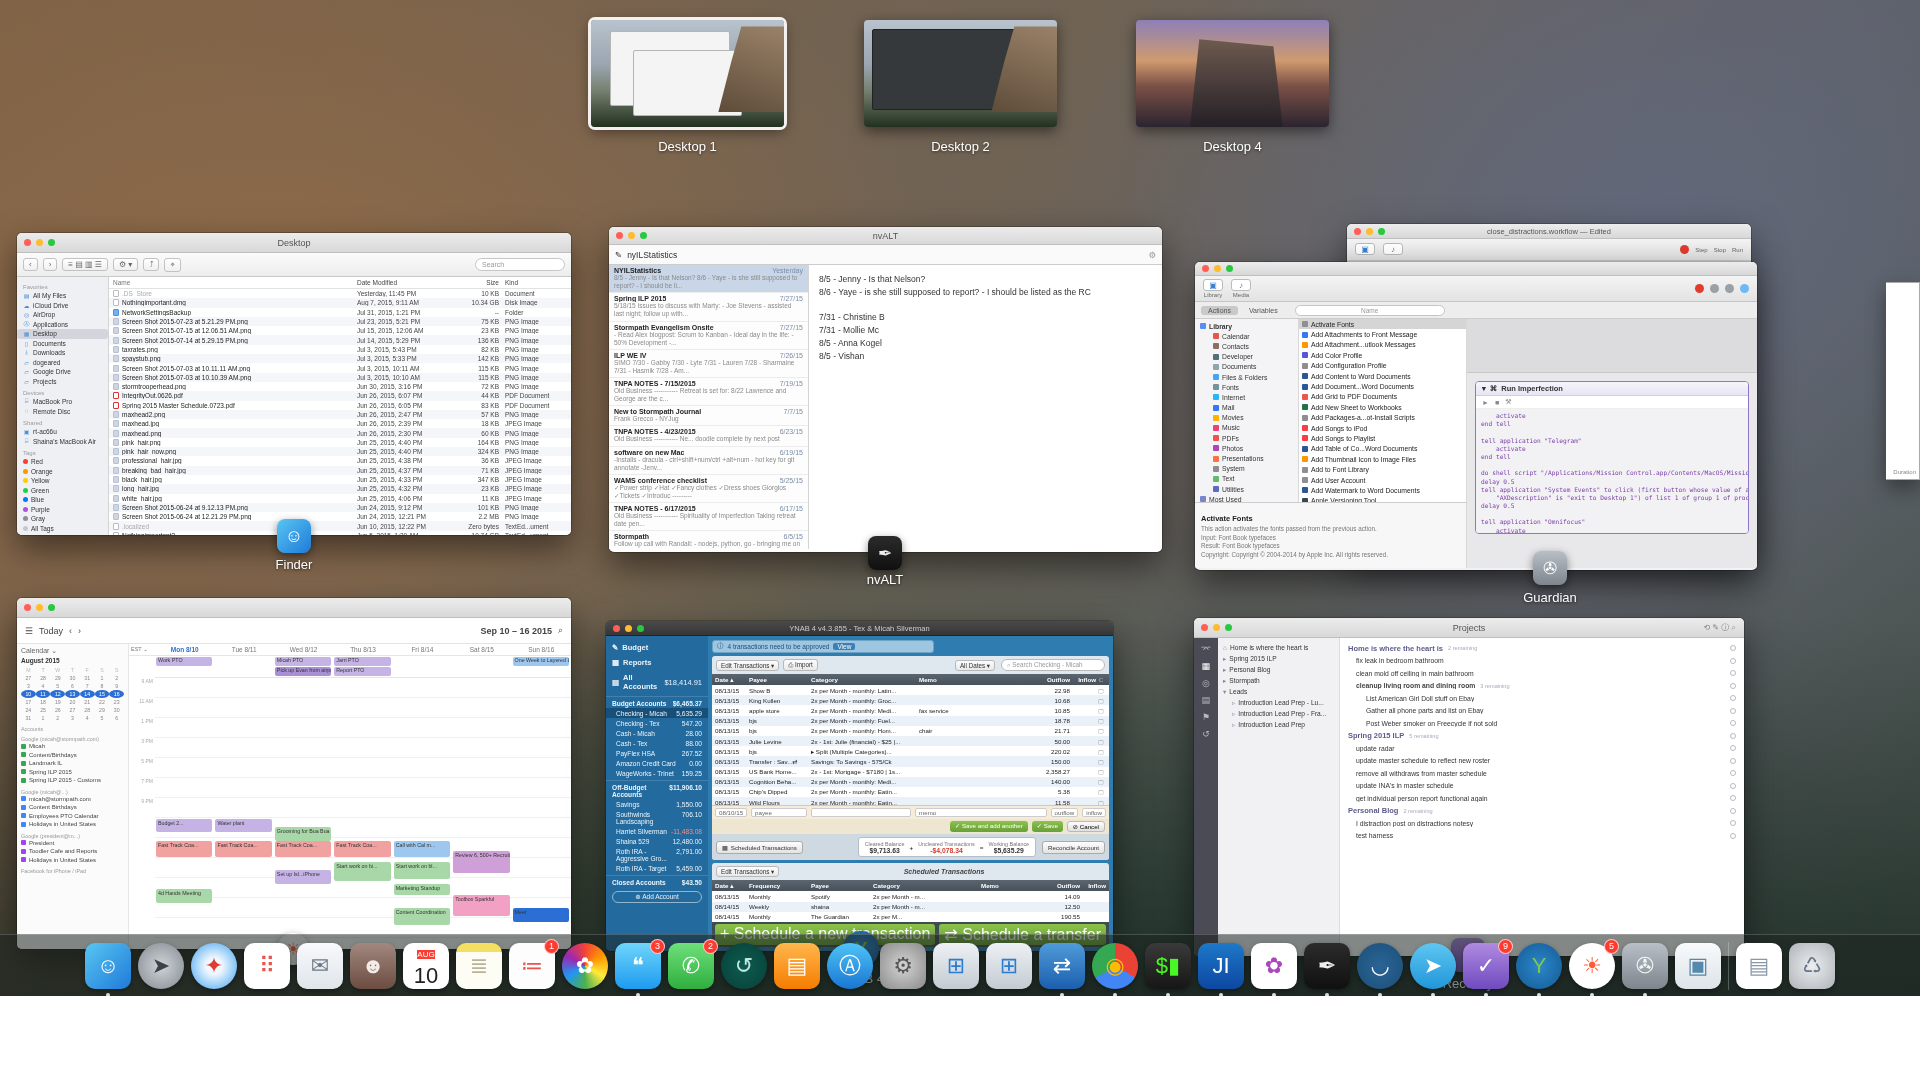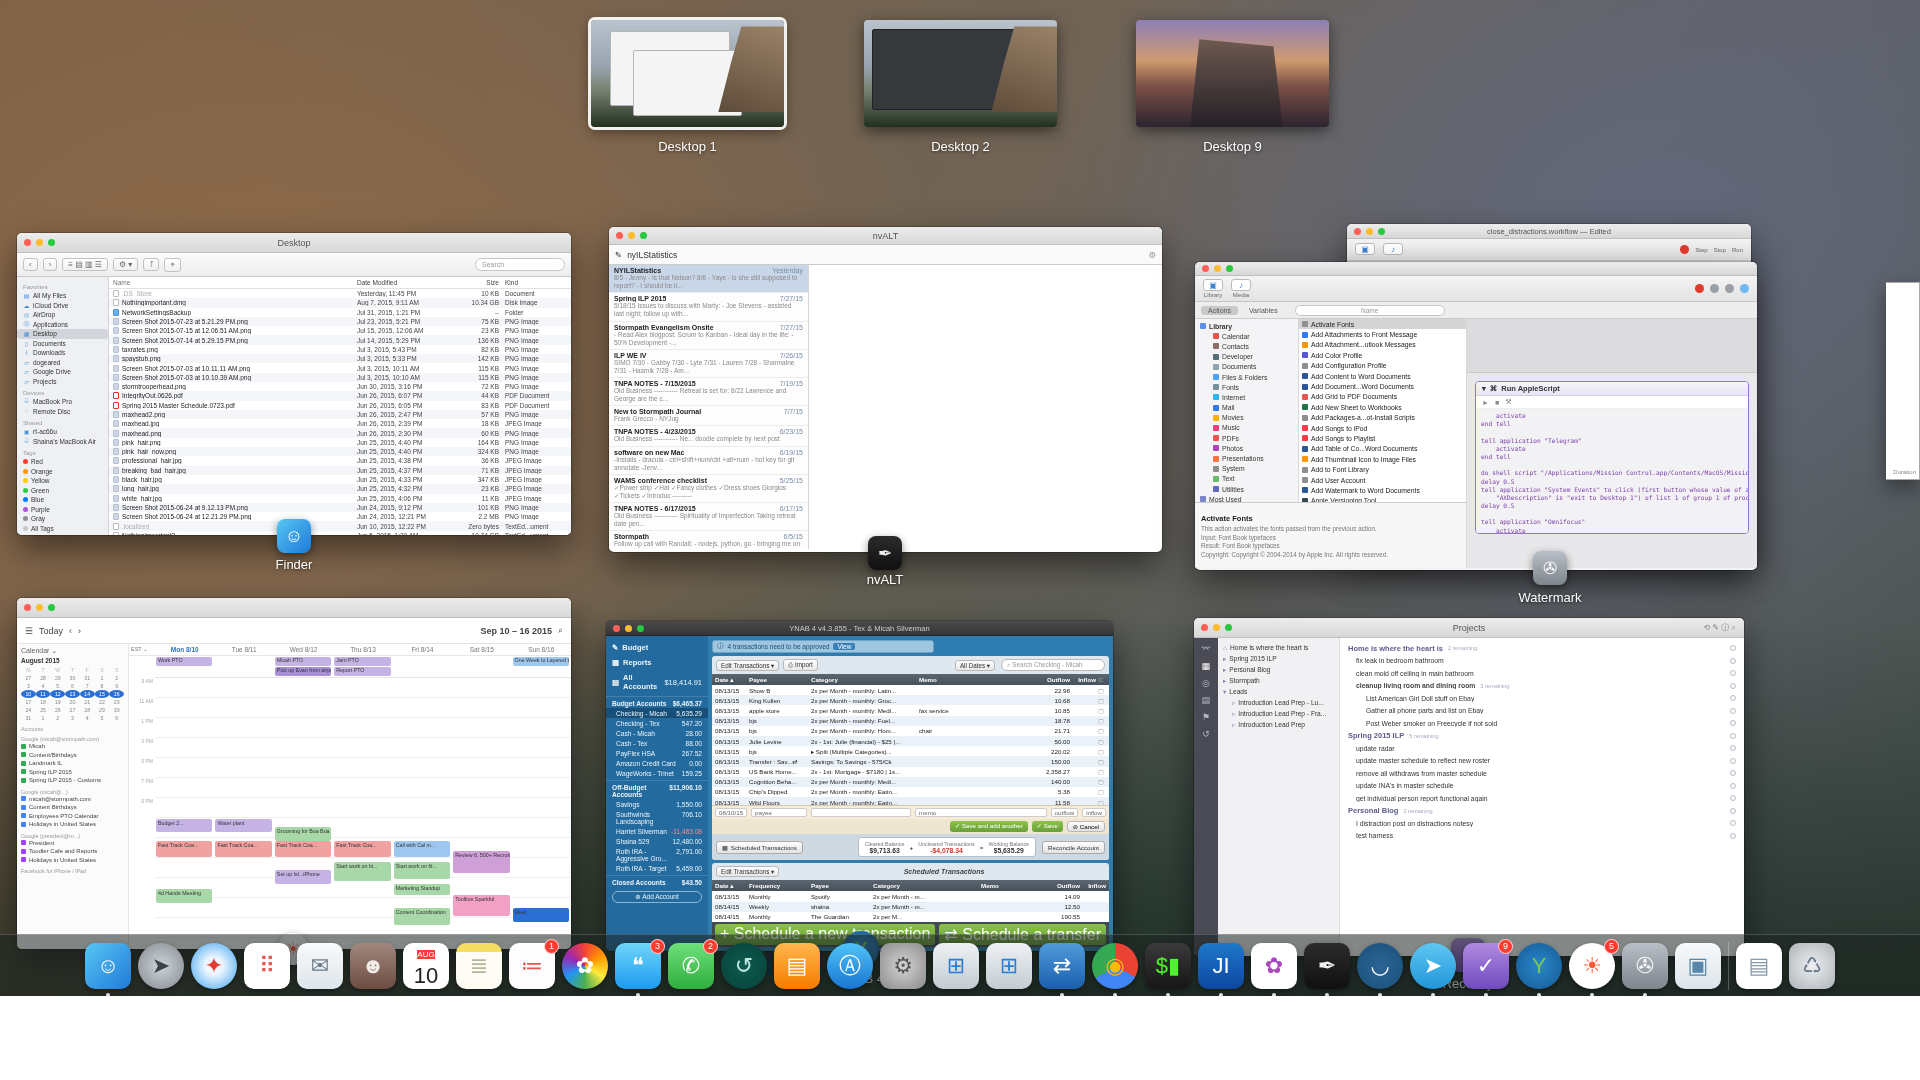--- a/index.html
+++ b/index.html
@@ -263,21 +263,21 @@
   <div class="space" style="left:864px;top:20px;" data-active="false">
     <div class="wp-elcap">
       <div class="mini-term" style="left:4%;top:8%;width:84%;height:76%;"></div>
     </div>
   </div>
   <div class="space-label" style="left:864px;top:139px;">Desktop 2</div>
 
   <div class="space" style="left:1136px;top:20px;" data-active="false">
     <div class="wp-dawn"></div>
   </div>
-  <div class="space-label" style="left:1136px;top:139px;">Desktop 9</div>
+  <div class="space-label" style="left:1136px;top:139px;">Desktop 4</div>
 
   <div class="win" id="finder" style="left:17px;top:233px;width:554px;height:302px;">
     <div class="titlebar">
       <div class="lights">
           <span class="light l-r"></span>
           <span class="light l-y"></span>
           <span class="light l-g"></span>
         </div>
       <div class="win-title">Desktop</div>
     </div>
@@ -744,20 +744,27 @@
           <div class="nv-prev">Old Business -----------  Spirituality of Imperfection   Taking retreat date pen...</div>
         </div>
           <div class="nv-note" data-sel="false">
           <div class="nv-t">
               <span class="nv-title">Stormpath</span>
               <span class="nv-date">6/5/15</span>
             </div>
           <div class="nv-prev">Follow up call with Randall: - nodejs, python, go - bringing me on for Java evangelism -...</div>
         </div>
         </div>
+      <div class="nv-editor">8/5 - Jenny - Is that Nelson?
+8/6 - Yaye - is she still supposed to report? - I should be listed as the RC
+
+7/31 - Christine B
+7/31 - Mollie Mc
+8/5 - Anna Kogel
+8/5 - Vishan</div>
     </div>
   </div>
   <div class="app-badge" style="left:868px;top:536px;width:34px;height:34px;border-radius:8px;background:linear-gradient(#2b2b2b,#101010);color:#eee;font-size:17px;">✒</div>
   <div class="group-label" style="left:835px;top:572px;width:100px;">nvALT</div>
 
   <div class="win" style="left:1347px;top:224px;width:404px;height:330px;background:#ececec;">
     <div class="titlebar" style="height:15px;">
       <div class="lights">
           <span class="light l-r"></span>
           <span class="light l-y"></span>
@@ -994,21 +1001,21 @@
             <span class="chip" style="background: rgb(142, 142, 147);"></span>
             <span>Apply SQL</span>
           </div>
         </div>
       <div class="auto-flow">
         <div class="flow-top"></div>
         <div class="as-block">
           <div class="as-head">
               <span>▾</span>
               <span>⌘</span>
-              <span>Run AppleScript</span>
+              <span>Run Imperfection</span>
             </div>
           <div class="as-mini">
               <span>►</span>
               <span>■</span>
               <span>⚒</span>
             </div>
           <div class="as-code">    activate
 end tell
 
 tell application "Telegram"
@@ -1043,21 +1050,21 @@
         <div>Input: Font Book typefaces</div>
         <div>Result: Font Book typefaces</div>
         <div>Copyright: Copyright © 2004-2014 by Apple Inc. All rights reserved.</div>
       </div>
     </div>
   </div>
   <div class="small-edge-win" style="left:1886px;top:282px;width:34px;height:198px;">
       <div style="position:absolute;bottom:4px;right:3px;">Duration</div>
     </div>
   <div class="app-badge" style="left:1533px;top:551px;width:34px;height:34px;border-radius:8px;background:linear-gradient(#b9bfc6,#7d858d);color:#fff;font-size:17px;">✇</div>
-  <div class="group-label" style="left:1500px;top:590px;width:100px;">Watermark</div>
+  <div class="group-label" style="left:1500px;top:590px;width:100px;">Guardian</div>
 
   <div class="win" id="sunrise" style="left:17px;top:598px;width:554px;height:351px;">
     <div class="titlebar" style="height:20px;">
       <div class="lights">
           <span class="light l-r"></span>
           <span class="light l-y"></span>
           <span class="light l-g"></span>
         </div>
     </div>
     <div class="sr-top">

